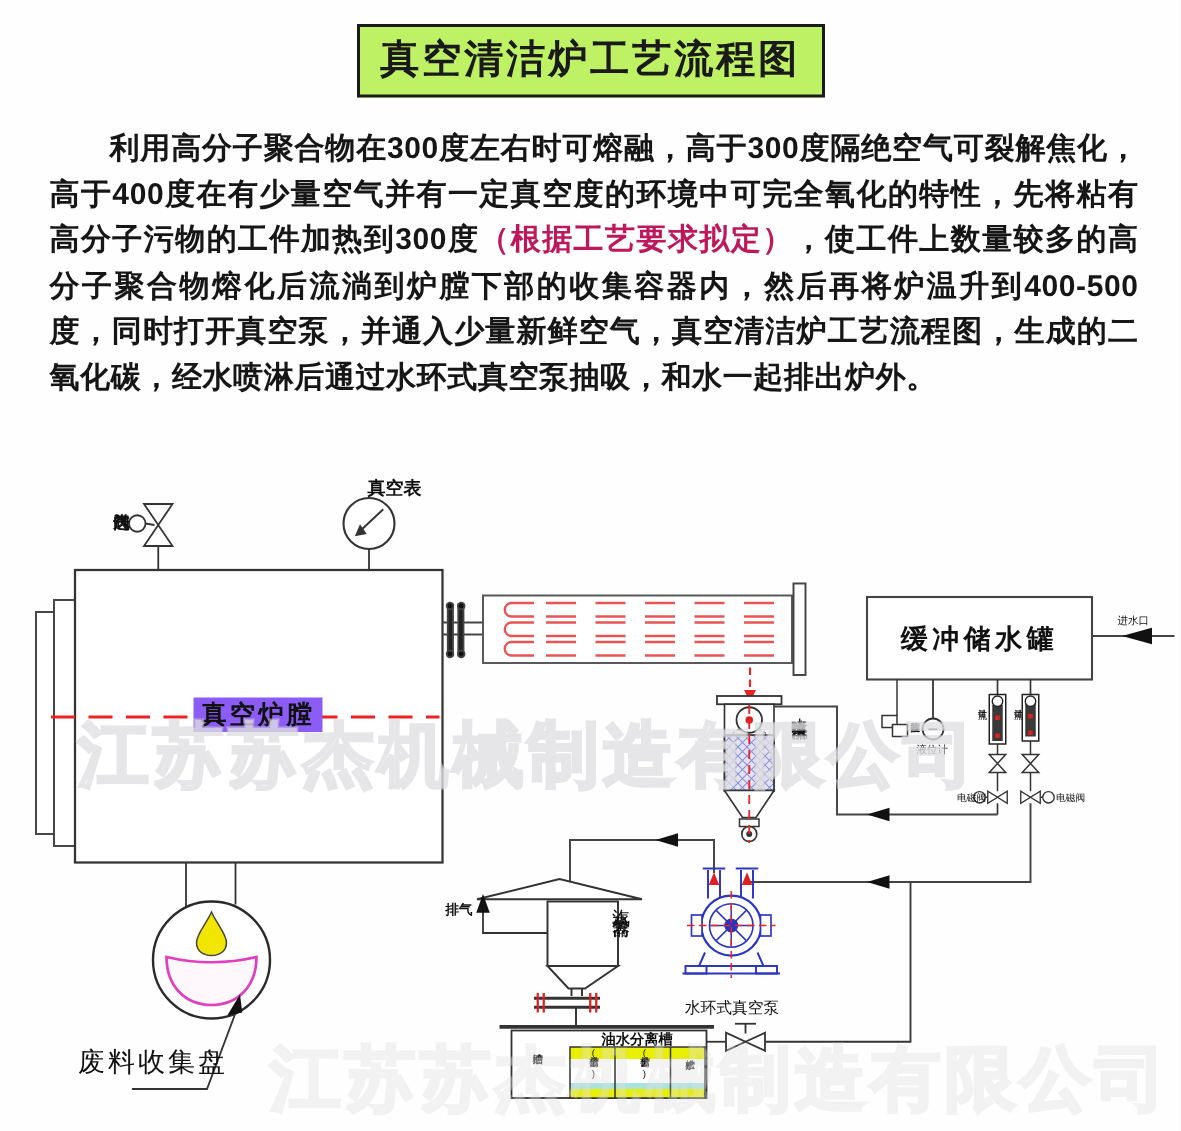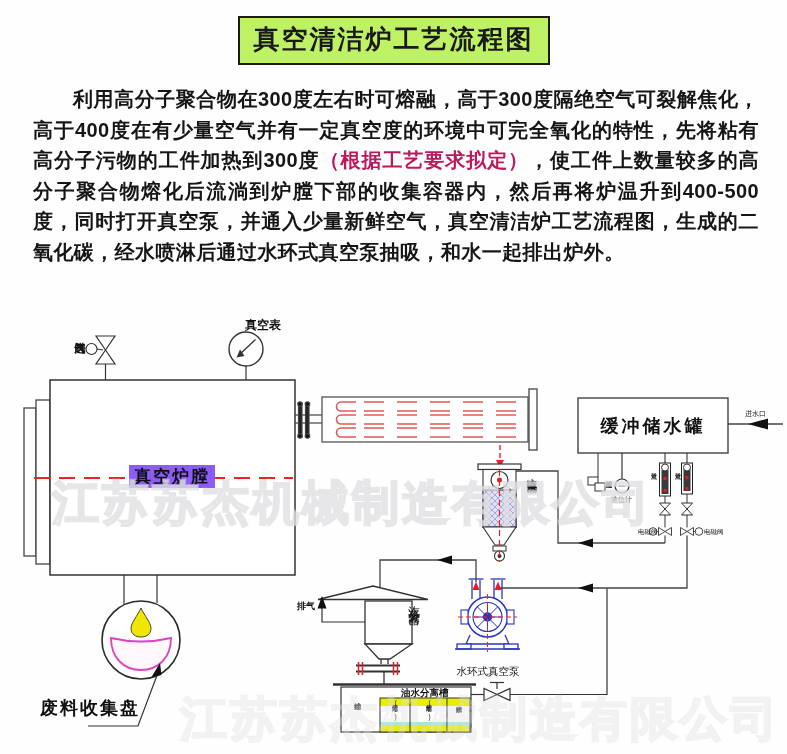--- a/index.html
+++ b/index.html
@@ -268,21 +268,21 @@
 
   <div class="lbl vlabel" style="left:72px;top:333px;font-size:11px;font-weight:700;">进气阀</div>
   <div class="lbl" style="left:227px;top:317px;font-size:12px;font-weight:700;margin-left:18px;">真空表</div>
   <div class="lbl" style="left:129px;top:465px;font-size:17px;font-weight:700;letter-spacing:2px;background:#8b5cf6;padding:0 5px;">真空炉膛</div>
   <div class="lbl" style="left:578px;top:414px;width:150px;text-align:center;font-size:18px;font-weight:700;letter-spacing:3px;">缓冲储水罐</div>
   <div class="lbl" style="left:745px;top:409px;font-size:7px;">进水口</div>
   <div class="lbl vlabel" style="left:524px;top:469px;font-size:11px;letter-spacing:1px;">水喷淋洗涤器</div>
   <div class="lbl vlabel" style="left:405px;top:596px;font-size:12px;letter-spacing:2px;">汽水分离器</div>
   <div class="lbl" style="left:297px;top:600px;font-size:9px;font-weight:700;font-family:Liberation Mono, monospace;">排气</div>
   <div class="lbl" style="left:452px;top:650px;width:72px;text-align:center;font-size:10.5px;margin-top:15px;">水环式真空泵</div>
-  <div class="lbl" style="left:40px;top:696px;font-size:18px;font-weight:700;letter-spacing:2px;">废料收集盘</div>
+  <div class="lbl" style="left:52px;top:696px;font-size:18px;font-weight:400;letter-spacing:2px;">废料收集盘</div>
   <div class="lbl" style="left:401px;top:687px;font-size:9.5px;font-weight:700;text-align:right;">油水分离槽</div>
   <div class="lbl vlabel" style="left:352px;top:697px;font-size:7px;">贮油槽</div>
   <div class="lbl vlabel" style="left:390px;top:699px;font-size:6.5px;">分离槽(1)</div>
   <div class="lbl vlabel" style="left:424px;top:699px;font-size:6.5px;">分离槽(2)</div>
   <div class="lbl vlabel" style="left:454px;top:701px;font-size:6.5px;">贮水槽</div>
   <div class="lbl vlabel" style="left:604px;top:476px;font-size:6.5px;">液位控制器</div>
   <div class="lbl" style="left:611px;top:495px;font-size:7px;">液位计</div>
   <div class="lbl vlabel" style="left:649px;top:468px;font-size:6px;">流量计</div>
   <div class="lbl vlabel" style="left:673px;top:468px;font-size:6px;">流量计</div>
   <div class="lbl" style="left:638px;top:528px;font-size:6.5px;">电磁阀</div>

